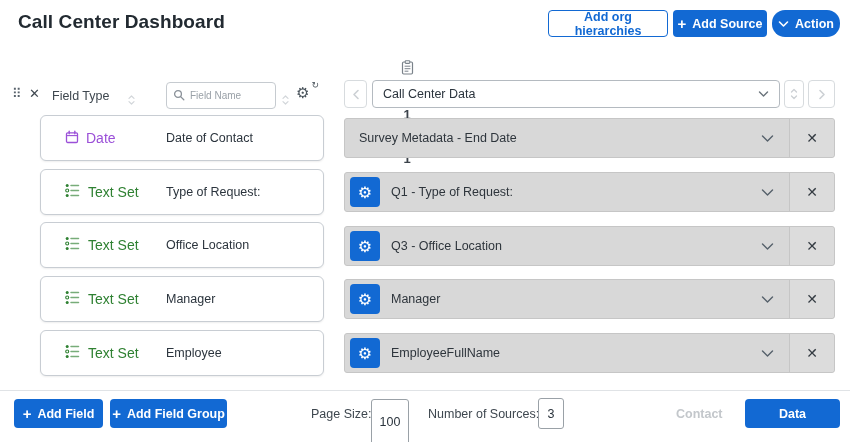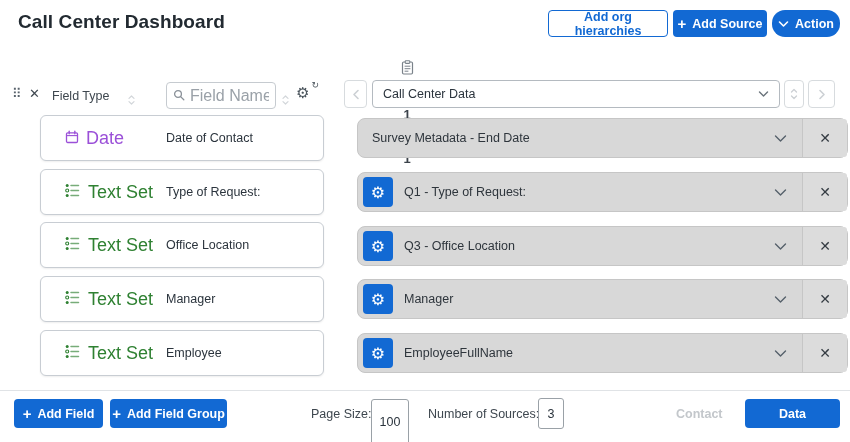--- a/index.html
+++ b/index.html
@@ -36,37 +36,37 @@
   .source-select .sel-chev { color:#6a737b; }
   
   .filter-row { position:absolute; left:0; top:82px; width:330px; height:28px; }
   .drag { position:absolute; left:12px; top:5px; font-size:13px; color:#59636c; line-height:1; cursor:grab; }
   .fxicon { position:absolute; left:29px; top:4px; font-size:13px; color:#3f4850; cursor:pointer; }
   .ftype { position:absolute; left:52px; top:7px; font-size:12.5px; color:#3e474f; }
   .sort1 { position:absolute; left:127px; top:9px; }
   .sort2 { position:absolute; left:281px; top:9px; }
   .searchbox { position:absolute; left:166px; top:0; width:110px; height:27px; border:1px solid #c6cbd0;
                border-radius:4px; background:#fff; display:flex; align-items:center; padding:0 6px; gap:5px; }
-  .searchbox input { border:none; outline:none; width:100%; font-size:16px; color:#000000;
+  .searchbox input { border:none; outline:none; width:100%; font-size:10px; color:#000000;
                      font-family:"Liberation Sans", sans-serif; background:transparent; }
   .searchbox input::placeholder { color:#9aa1a8; }
   .gearset { position:absolute; left:296px; top:2px; cursor:pointer; color:#4a545c; width:20px; height:20px; }
   .gearset .g-main { font-size:15px; line-height:1; }
   .gearset .g-mini { position:absolute; right:-3px; top:-4px; font-size:9px; }
   
   .card { position:absolute; left:40px; width:284px; height:46px; background:#fff;
           border:1px solid #c8cdd3; border-radius:6px; box-shadow:0 1px 2px rgba(0,0,0,.07);
           display:flex; align-items:center; cursor:grab; }
-  .card .typewrap { display:flex; align-items:center; gap:7px; margin-left:24px; font-size:18px; }
+  .card .typewrap { display:flex; align-items:center; gap:7px; margin-left:24px; font-size:14px; }
   .t-date { color:#9b50d8; }
   .t-set { color:#2f8132; }
   .card .fname { position:absolute; left:125px; font-size:12.5px; color:#2b343d; }
   
-  .bar { position:absolute; left:357px; width:491px; height:40px; background:#d8d8d8;
-         border:1px solid #c6c6c6; border-radius:8px; display:flex; align-items:center; }
+  .bar { position:absolute; left:344px; width:491px; height:40px; background:#d8d8d8;
+         border:1px solid #c6c6c6; border-radius:3px; display:flex; align-items:center; }
   .gear-tile { width:30px; height:30px; margin-left:5px; border-radius:4px; background:#1269d3;
                display:flex; align-items:center; justify-content:center; color:#fff; font-size:16px;
                cursor:pointer; flex:0 0 auto; }
   .bar .blabel { font-size:12.5px; color:#2e353c; margin-left:14px; }
   .bar.hasgear .blabel { margin-left:11px; }
   .bar .grow { flex:1; }
   .bar .bchev { width:44px; height:100%; display:flex; align-items:center; justify-content:center;
                 color:#55606a; cursor:pointer; }
   .bar .bclose { width:45px; height:100%; border-left:1px solid #c6c6c6; background:#dcdcdc;
                  border-radius:0 3px 3px 0; display:flex; align-items:center; justify-content:center;

